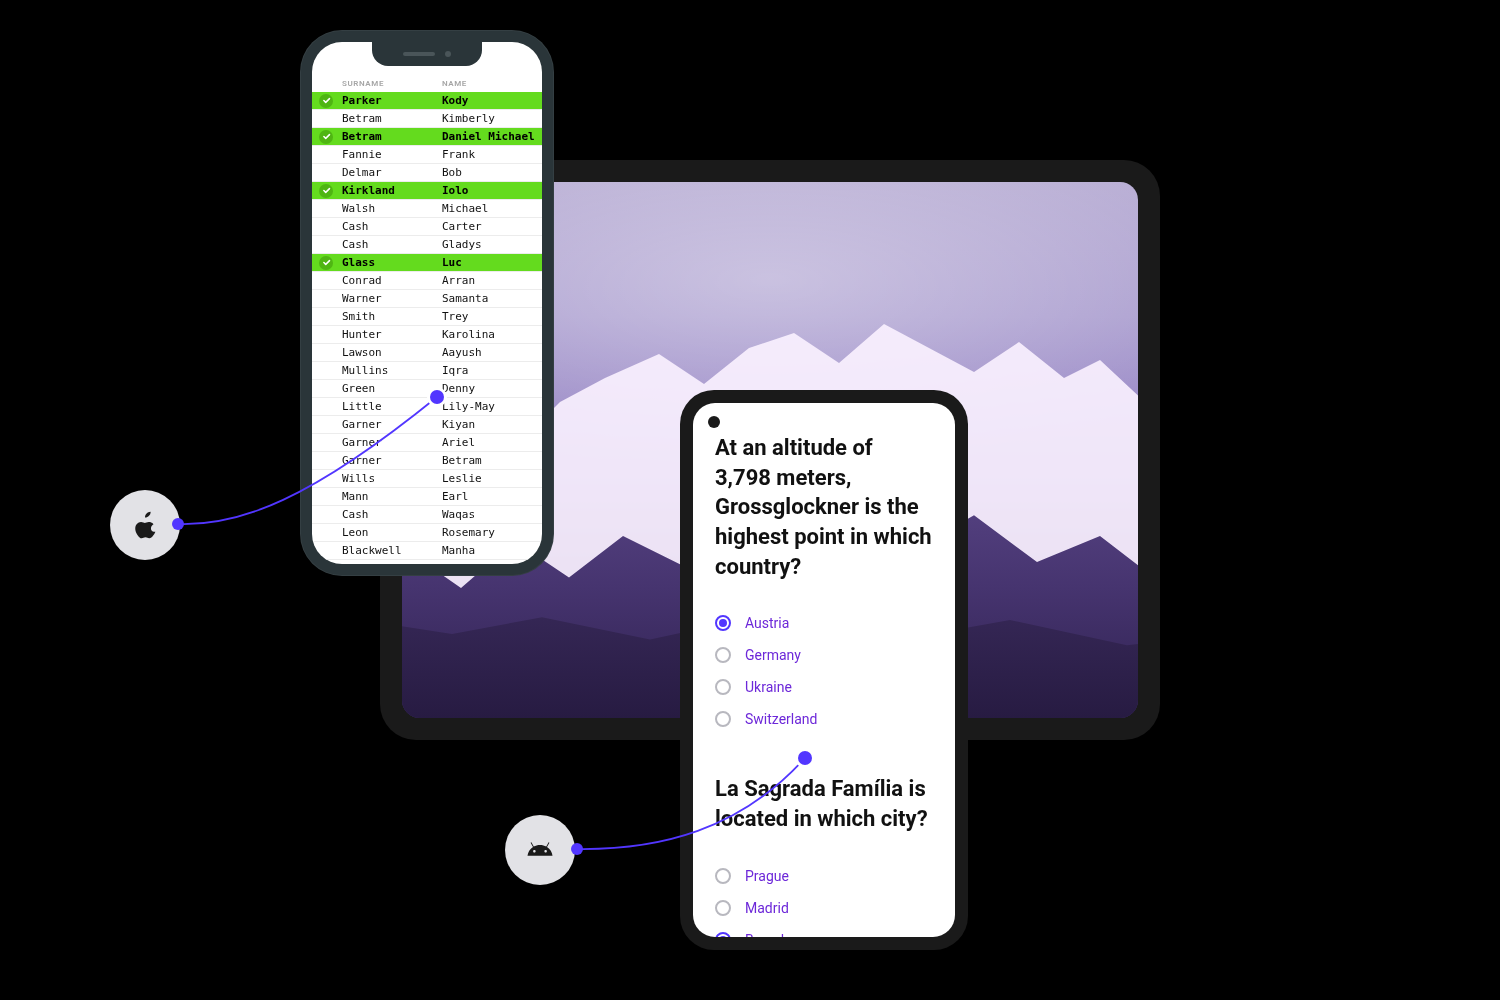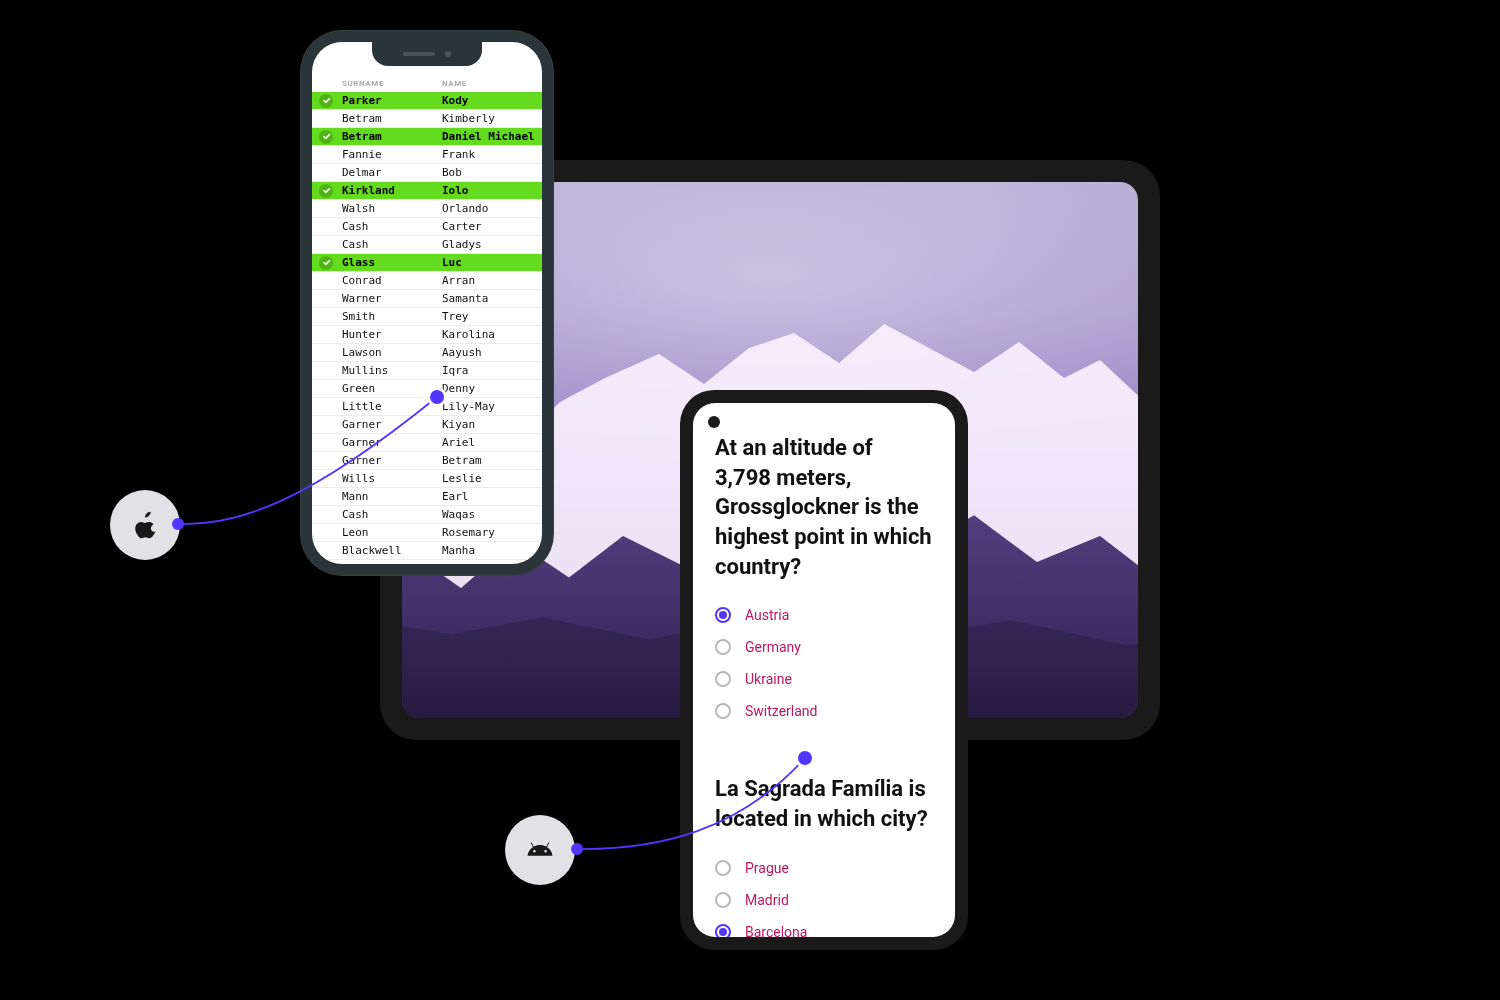--- a/index.html
+++ b/index.html
@@ -79,21 +79,21 @@
   
   .android {
     position:absolute; left:680px; top:390px;
     width:288px; height:560px;
     background:#1a1a1a; border-radius:34px; padding:13px;
   }
   .android-screen { width:100%; height:100%; background:#fff; border-radius:22px; position:relative; overflow:hidden; padding:30px 22px 10px; }
   .punch-hole { position:absolute; top:13px; left:15px; width:12px; height:12px; background:#1a1a1a; border-radius:50%; }
   .qtext { font-size:22px; font-weight:700; color:#111; line-height:1.35; margin-bottom:18px; }
   .q2 { margin-top:47px; }
-  .opt { display:flex; align-items:center; gap:14px; height:32px; font-size:14px; color:#be185d; cursor:pointer; }
+  .opt { display:flex; align-items:flex-end; gap:14px; height:32px; font-size:14px; color:#6d28d9; cursor:pointer; }
   .radio-outer { width:16px; height:16px; border:2px solid #b8b8bf; border-radius:50%; display:flex; align-items:center; justify-content:center; flex-shrink:0; }
   .opt.sel .radio-outer { border-color:#5236ff; }
   .radio-inner { width:8px; height:8px; border-radius:50%; background:#5236ff; display:none; }
   .opt.sel .radio-inner { display:block; }
 
   
   .os-badge {
     position:absolute; width:70px; height:70px; border-radius:50%;
     background:#e2e2e6; display:flex; align-items:center; justify-content:center;
   }
@@ -178,21 +178,21 @@
                   <path d="M5 12l5 5L20 7" stroke="#fff" stroke-width="4" fill="none" stroke-linecap="round" stroke-linejoin="round"></path>
                 </svg>
               </div>
             </div>
             <div class="sur">Kirkland</div>
             <div class="nam">Iolo</div>
           </div>
           <div class="irow">
             <div class="chk"></div>
             <div class="sur">Walsh</div>
-            <div class="nam">Orlando</div>
+            <div class="nam">Michael</div>
           </div>
           <div class="irow">
             <div class="chk"></div>
             <div class="sur">Cash</div>
             <div class="nam">Carter</div>
           </div>
           <div class="irow">
             <div class="chk"></div>
             <div class="sur">Cash</div>
             <div class="nam">Gladys</div>

